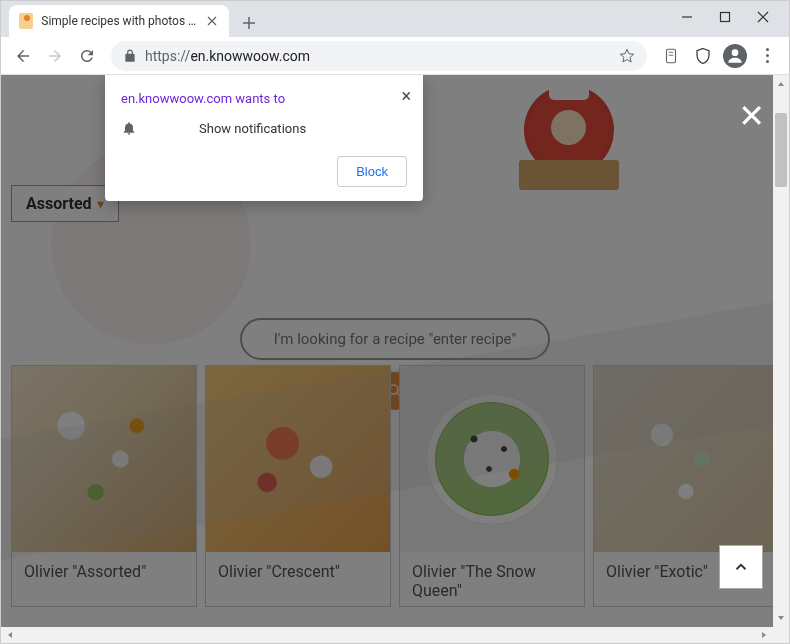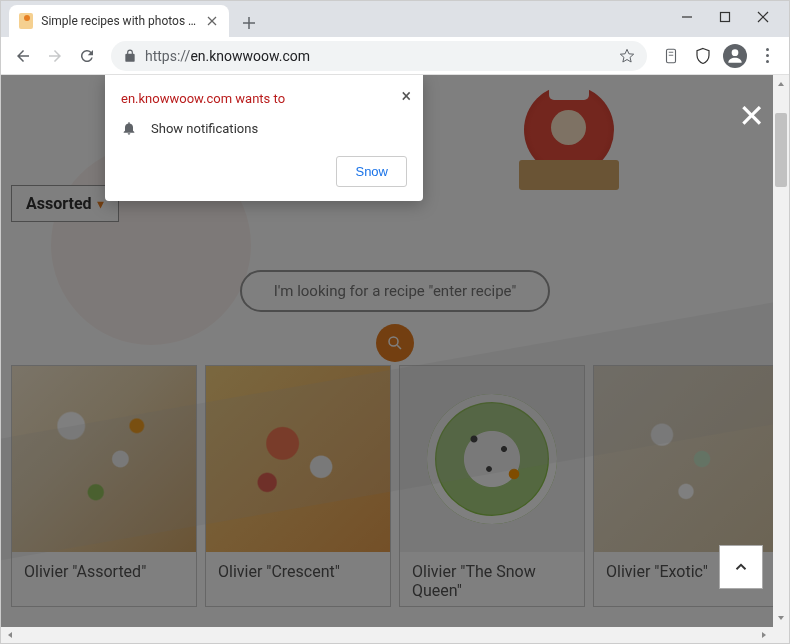--- a/index.html
+++ b/index.html
@@ -50,45 +50,45 @@
     .chef-circle { width: 90px; height: 90px; border-radius: 50%; background: radial-gradient(circle, #e74c3c 60%, #c0392b); position: absolute; top: 10px; left: 15px; }
     .chef-hat { width: 40px; height: 30px; background: #fff; border-radius: 20px 20px 5px 5px; position: absolute; top: -5px; left: 40px; }
     .chef-face { width: 35px; height: 35px; background: #fde4c8; border-radius: 50%; position: absolute; top: 35px; left: 42px; }
     .chef-banner { width: 100px; height: 30px; background: #d4a86a; position: absolute; bottom: 5px; left: 10px; border-radius: 3px; }
     
     .recipes-nav { position: absolute; top: 110px; left: 10px; z-index: 2; }
     .recipes-btn { background: #fff; border: 1px solid #999; padding: 8px 14px; font-size: 16px; font-weight: bold; color: #333; cursor: pointer; display: flex; align-items: center; gap: 6px; }
     .recipes-btn .chev { font-size: 12px; color: #e67e22; }
     
     .search-area { position: absolute; top: 195px; left: 0; right: 0; display: flex; flex-direction: column; align-items: center; z-index: 2; }
-    .search-pill { width: 310px; height: 42px; border: 2px solid #999; border-radius: 22px; background: transparent; color: #777; font-size: 15px; text-align: center; padding: 0 18px; display: flex; align-items: center; justify-content: center; }
+    .search-pill { width: 310px; height: 42px; border: 2px solid #999; border-radius: 22px; background: transparent; color: #777; font-size: 15px; text-align: center; padding: 0 18px; display: flex; align-items: center; justify-content: center; margin-top: 48px; }
     .search-btn { width: 38px; height: 38px; border-radius: 50%; background: #e67e22; display: flex; align-items: center; justify-content: center; margin-top: 12px; cursor: pointer; }
     .search-btn svg { width: 18px; height: 18px; }
     
     .recipe-cards { position: absolute; top: 290px; left: 10px; right: 10px; display: flex; gap: 8px; z-index: 2; }
     .card { width: 188px; display: flex; flex-direction: column; border: 1px solid #ccc; background: #fff; }
     .card-img { width: 100%; height: 186px; background: #e8d8b8; position: relative; overflow: hidden; }
     .salad-1 { background: linear-gradient(135deg,#f5e8d0 0%,#e8d5b0 40%,#d4a86a 100%); }
     .salad-1::before { content:''; position:absolute; inset:10px; background: radial-gradient(circle at 30% 30%, #fff 8%, transparent 9%), radial-gradient(circle at 60% 50%, #fff 6%, transparent 7%), radial-gradient(circle at 45% 70%, #8bc34a 5%, transparent 6%), radial-gradient(circle at 70% 30%, #ff9800 4%, transparent 5%); }
     .salad-2 { background: linear-gradient(135deg,#f5d080 0%,#e8a050 100%); }
     .salad-2::before { content:''; position:absolute; inset:15px; background: radial-gradient(circle at 40% 40%, #ff6b3d 12%, transparent 13%), radial-gradient(circle at 65% 55%, #fff 8%, transparent 9%), radial-gradient(circle at 30% 65%, #e74c3c 6%, transparent 7%); }
     .salad-3 { background: #f0f0f0; display:flex;align-items:center;justify-content:center; }
     .salad-3::before { content:''; width:130px; height:130px; border-radius:50%; background: radial-gradient(circle,#fff 30%,#a8d080 31%,#a8d080 60%,#8bc34a 61%); box-shadow: inset 0 0 0 8px #fff; }
     .salad-3::after { content:''; position:absolute; width:100px;height:100px;top:43px;left:44px; background: radial-gradient(circle at 30% 30%, #333 3%, transparent 4%), radial-gradient(circle at 60% 40%, #333 3%, transparent 4%), radial-gradient(circle at 45% 60%, #333 3%, transparent 4%), radial-gradient(circle at 70% 65%, #ff9800 5%, transparent 6%); }
     .salad-4 { background: linear-gradient(135deg,#e8e0d0,#d8c8a8); }
     .salad-4::before { content:''; position:absolute; inset:12px; background: radial-gradient(circle at 35% 35%, #fff 7%, transparent 8%), radial-gradient(circle at 60% 50%, #c8e6c9 6%, transparent 7%), radial-gradient(circle at 50% 70%, #fff 5%, transparent 6%); }
     .card-title { padding: 10px 12px 6px; font-size: 16px; color: #555; }
     
     .scroll-top { position: absolute; bottom: 54px; right: 26px; width: 44px; height: 44px; background: #fff; border: 1px solid #aaa; display: flex; align-items: center; justify-content: center; cursor: pointer; z-index: 7; }
     
     .notif-popup { position: absolute; top: 0; left: 104px; width: 318px; background: #fff; border-radius: 0 0 4px 4px; box-shadow: 0 4px 16px rgba(0,0,0,0.25); z-index: 20; padding: 16px 16px 14px; }
-    .notif-title { font-size: 13px; color: #b91c1c; margin-bottom: 14px; }
+    .notif-title { font-size: 13px; color: #6d28d9; margin-bottom: 14px; }
     .notif-row { display: flex; align-items: center; gap: 14px; margin-bottom: 20px; }
     .notif-bell { width: 16px; height: 16px; }
-    .notif-text { font-size: 13px; color: #333; }
+    .notif-text { font-size: 13px; color: #333; margin-left: 48px; }
     .notif-close { position: absolute; top: 10px; right: 12px; cursor: pointer; font-size: 18px; color: #555; }
     .notif-btns { display: flex; justify-content: flex-end; gap: 10px; }
     .notif-btn { padding: 7px 18px; font-size: 13px; border-radius: 3px; cursor: pointer; }
     .notif-allow { color: #1a73e8; background: #fff; border: none; }
     .notif-block { color: #1a73e8; background: #fff; border: 1px solid #ccc; }
     
     .v-scrollbar { position: absolute; top: 0; right: 0; width: 16px; height: calc(100% - 16px); background: #f1f1f1; z-index: 8; }
     .v-thumb { position: absolute; top: 38px; right: 2px; width: 12px; height: 74px; background: #c1c1c1; border-radius: 2px; }
     .v-arrow-up { position: absolute; top: 2px; width: 100%; height: 14px; display:flex;align-items:center;justify-content:center; }
     .v-arrow-dn { position: absolute; bottom: 2px; width: 100%; height: 14px; display:flex;align-items:center;justify-content:center; }
@@ -283,18 +283,18 @@
     <div class="notif-popup">
       <div class="notif-close">×</div>
       <div class="notif-title">en.knowwoow.com wants to</div>
       <div class="notif-row">
         <svg class="notif-bell" viewBox="0 0 24 24">
             <path d="M12 22a2 2 0 0 0 2-2h-4a2 2 0 0 0 2 2zm6-6V11a6 6 0 0 0-5-5.9V4a1 1 0 1 0-2 0v1.1A6 6 0 0 0 6 11v5l-2 2v1h16v-1z" fill="#5f6368"></path>
           </svg>
         <span class="notif-text">Show notifications</span>
       </div>
       <div class="notif-btns">
-        <button class="notif-btn notif-block">Snow</button>
+        <button class="notif-btn notif-block">Block</button>
       </div>
     </div>
 
   </div>
 </div>
 
 </body></html>

